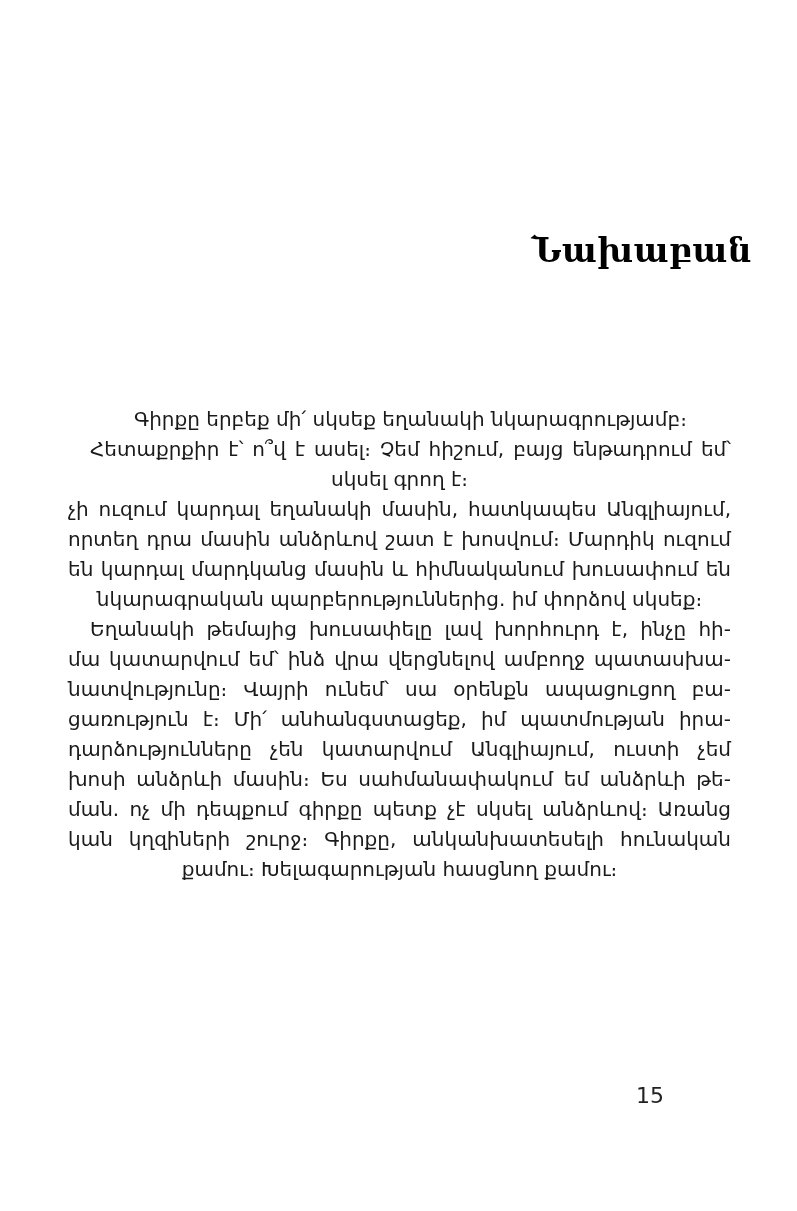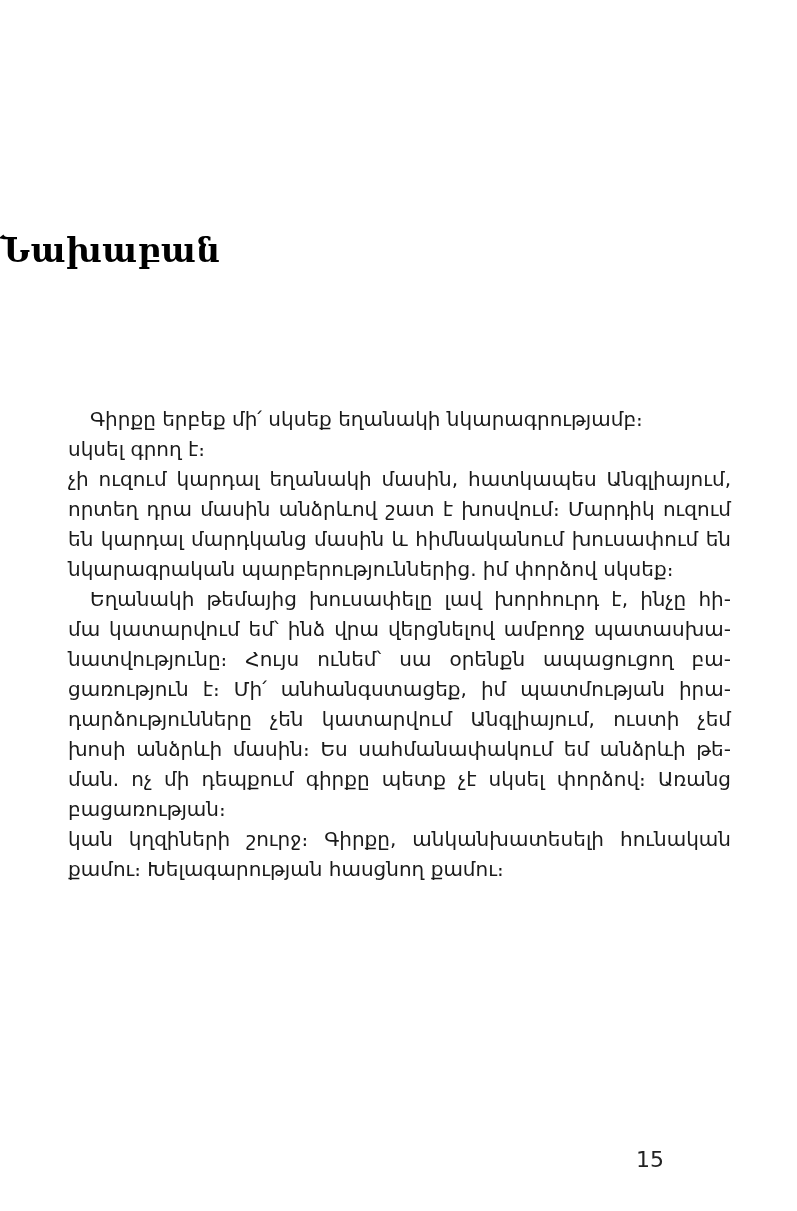--- a/index.html
+++ b/index.html
@@ -13,21 +13,21 @@
     height: 1211px;
     background: #ffffff;
     overflow: hidden;
     font-family: "DejaVu Sans", sans-serif;
   }
   .chapter-title {
     position: absolute;
     top: 231px;
     left: 0;
     width: 752px;
-    text-align: left;
+    text-align: right;
     font-family: "DejaVu Serif", "DejaVu Sans", serif;
     font-size: 33px;
     line-height: 40px;
     font-weight: bold;
     color: #000000;
     letter-spacing: 0.5px;
   }
   .body-text {
     position: absolute;
     left: 68px;
@@ -38,66 +38,66 @@
     color: #1a1a1a;
     font-weight: 400;
   }
   .paragraph {
     margin: 0;
     padding: 0;
   }
   .text-line {
     height: 30px;
     white-space: normal;
-    text-align: left;
+    text-align: center;
   }
   .text-line.just {
     text-align: justify;
     text-align-last: justify;
   }
   .text-line.first {
     padding-left: 22px;
   }
   .folio {
     position: absolute;
     left: 636px;
-    top: 1147px;
+    top: 1083px;
     font-size: 22px;
     line-height: 26px;
     color: #222222;
   }
 </style>
 </head>
 <body>
 
 <div class="page">
   <div class="chapter-title">Նախաբան</div>
 
   <div class="body-text">
       <div class="paragraph">
         <div class="text-line first">Գիրքը երբեք մի՛ սկսեք եղանակի նկարագրությամբ։</div>
       </div>
       <div class="paragraph">
+        <div class="text-line first just">Հետաքրքիր է՝ ո՞վ է ասել։ Չեմ հիշում, բայց ենթադրում եմ՝</div>
         <div class="text-line">սկսել գրող է։</div>
       </div>
       <div class="paragraph">
         <div class="text-line just">չի ուզում կարդալ եղանակի մասին, հատկապես Անգլիայում,</div>
         <div class="text-line just">որտեղ դրա մասին անձրևով շատ է խոսվում։ Մարդիկ ուզում</div>
         <div class="text-line just">են կարդալ մարդկանց մասին և հիմնականում խուսափում են</div>
         <div class="text-line">նկարագրական պարբերություններից. իմ փորձով սկսեք։</div>
       </div>
       <div class="paragraph">
         <div class="text-line first just">Եղանակի թեմայից խուսափելը լավ խորհուրդ է, ինչը հի-</div>
         <div class="text-line just">մա կատարվում եմ՝ ինձ վրա վերցնելով ամբողջ պատասխա-</div>
-        <div class="text-line just">նատվությունը։ Հույս ունեմ՝ սա օրենքն ապացուցող բա-</div>
+        <div class="text-line just">նատվությունը։ Վայրի ունեմ՝ սա օրենքն ապացուցող բա-</div>
         <div class="text-line just">ցառություն է։ Մի՛ անհանգստացեք, իմ պատմության իրա-</div>
         <div class="text-line just">դարձությունները չեն կատարվում Անգլիայում, ուստի չեմ</div>
         <div class="text-line just">խոսի անձրևի մասին։ Ես սահմանափակում եմ անձրևի թե-</div>
-        <div class="text-line just">ման. ոչ մի դեպքում գիրքը պետք չէ սկսել փորձով։ Առանց</div>
-        <div class="text-line">բացառության։</div>
+        <div class="text-line just">ման. ոչ մի դեպքում գիրքը պետք չէ սկսել անձրևով։ Առանց</div>
       </div>
       <div class="paragraph">
         <div class="text-line just">կան կղզիների շուրջ։ Գիրքը, անկանխատեսելի հունական</div>
         <div class="text-line">քամու։ Խելագարության հասցնող քամու։</div>
       </div>
     </div>
 
   <div class="folio">15</div>
 </div>
 

